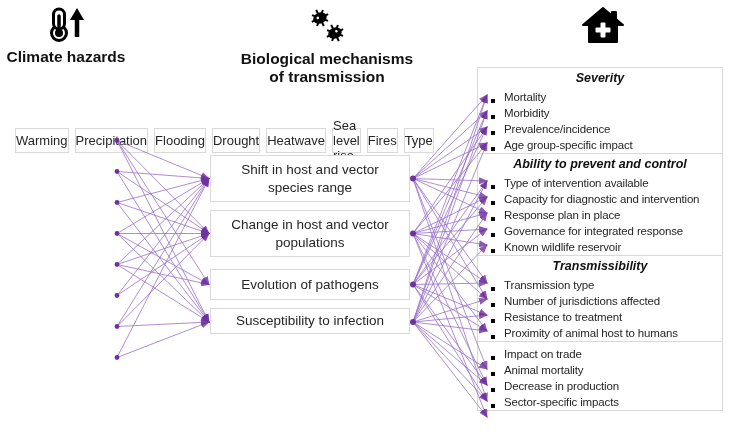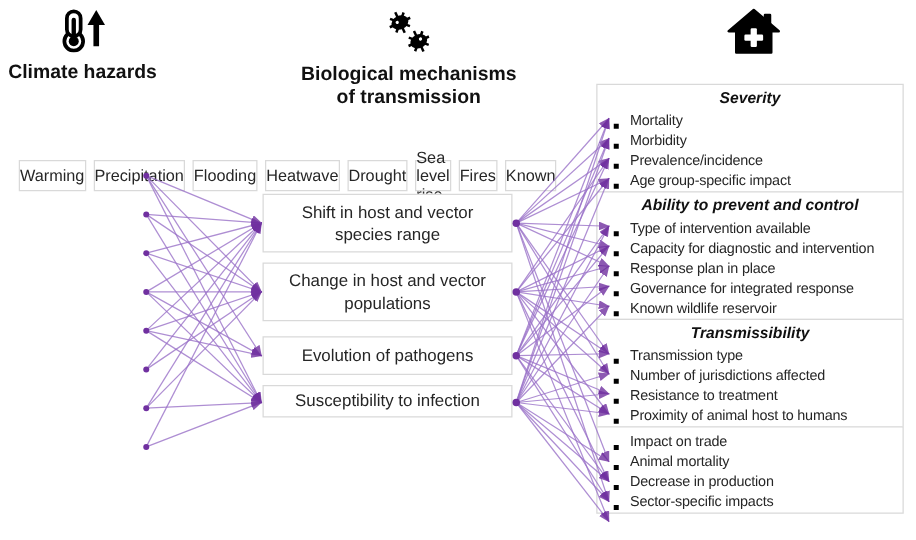--- a/index.html
+++ b/index.html
@@ -102,33 +102,33 @@
     <div class="lbox">
         <span>Warming</span>
       </div>
     <div class="lbox">
         <span>Precipitation</span>
       </div>
     <div class="lbox">
         <span>Flooding</span>
       </div>
     <div class="lbox">
+        <span>Drought</span>
+      </div>
+    <div class="lbox">
         <span>Heatwave</span>
       </div>
     <div class="lbox">
-        <span>Drought</span>
-      </div>
-    <div class="lbox">
         <span>Sea level rise</span>
       </div>
     <div class="lbox">
         <span>Fires</span>
       </div>
     <div class="lbox">
-        <span>Known</span>
+        <span>Type</span>
       </div>
   </div>
 
   <div class="mbox" id="mbox-0">
       <span>Shift in host and vector species range</span>
     </div>
   <div class="mbox" id="mbox-1">
       <span>Change in host and vector populations</span>
     </div>
   <div class="mbox" id="mbox-2">

